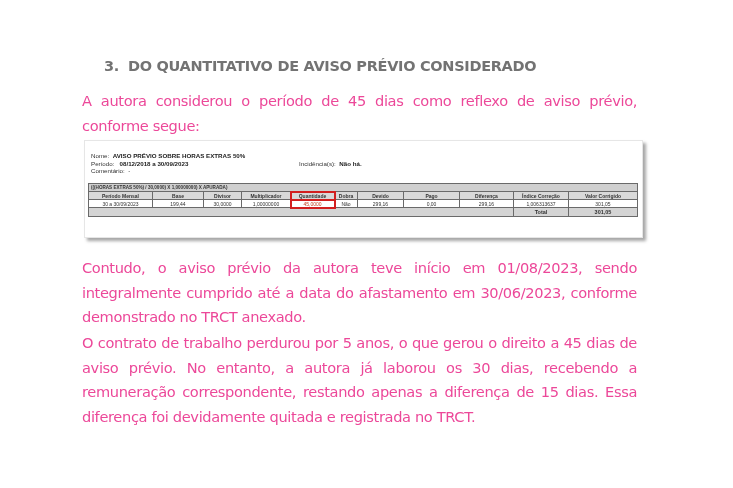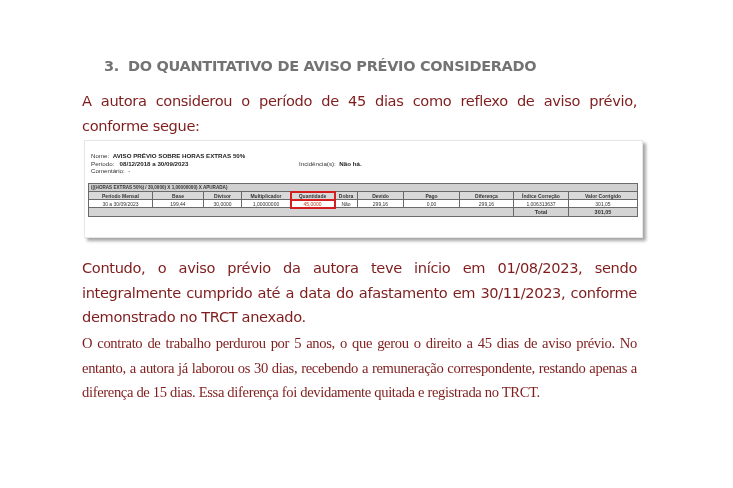--- a/index.html
+++ b/index.html
@@ -2,24 +2,24 @@
 <html><head>
 <meta charset="utf-8">
 <style>
   html, body { margin: 0; padding: 0; background: #ffffff; }
   body { width: 733px; height: 488px; position: relative; overflow: hidden;
          font-family: "DejaVu Sans", "Liberation Sans", sans-serif; color: #1a1a1a; }
   .heading { position: absolute; left: 104px; top: 58px; font-weight: bold; font-size: 14.5px;
              letter-spacing: -0.3px; color: #737373; white-space: nowrap; }
   .heading .num { display: inline-block; width: 24px; }
   .para { position: absolute; left: 82px; width: 555px; font-size: 14.6px; line-height: 24.5px;
-          text-align: justify; letter-spacing: -0.35px; color: #7f1d1d; }
+          text-align: justify; letter-spacing: -0.35px; color: #ec4899; }
   .p1 { top: 89px; }
   .p2 { top: 256px; }
-  .p3 { top: 331px; font-family: Liberation Serif, serif; }
+  .p3 { top: 331px; }
 
   .embed { position: absolute; left: 84px; top: 140px; width: 557px; height: 96px; background: #fff;
            border: 1px solid #e6e6e6; box-shadow: 3px 3px 3px rgba(0,0,0,0.35); }
   .meta { position: absolute; font-family: "Liberation Sans", sans-serif; font-size: 6.2px; color: #333; white-space: nowrap; }
   .meta b { color: #222; }
   .m-nome { left: 6px; top: 11px; }
   .m-periodo { left: 6px; top: 19px; }
   .m-coment { left: 6px; top: 26px; }
   .m-inc { left: 214px; top: 19px; }
 
@@ -103,14 +103,14 @@
     </tr>
     <tr class="tot">
       <td colspan="9"></td>
       <td class="tl">Total</td>
       <td class="tv">301,05</td>
     </tr>
   </tbody>
     </table>
 </div>
 
-<div class="para p2">Contudo, o aviso prévio da autora teve início em 01/08/2023, sendo integralmente cumprido até a data do afastamento em 30/11/2023, conforme demonstrado no TRCT anexado.</div>
+<div class="para p2">Contudo, o aviso prévio da autora teve início em 01/08/2023, sendo integralmente cumprido até a data do afastamento em 30/06/2023, conforme demonstrado no TRCT anexado.</div>
 <div class="para p3">O contrato de trabalho perdurou por 5 anos, o que gerou o direito a 45 dias de aviso prévio. No entanto, a autora já laborou os 30 dias, recebendo a remuneração correspondente, restando apenas a diferença de 15 dias. Essa diferença foi devidamente quitada e registrada no TRCT.</div>
 
 </body></html>

